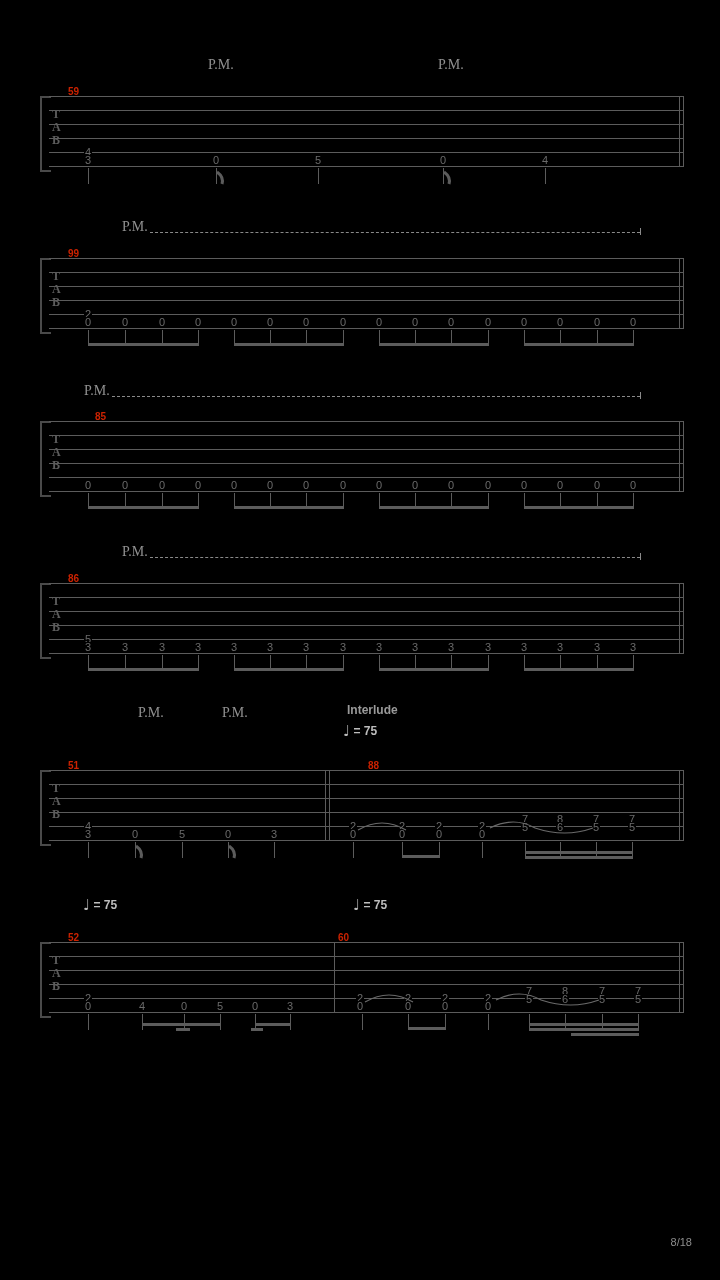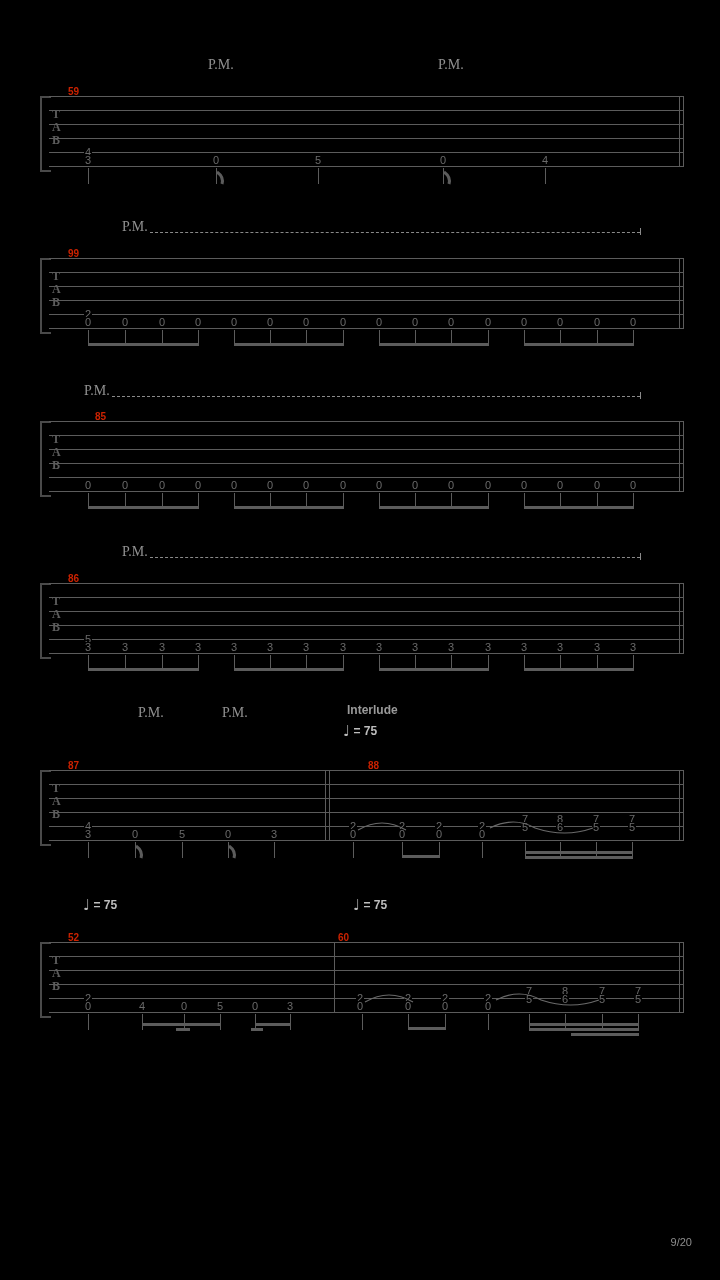--- a/index.html
+++ b/index.html
@@ -400,21 +400,21 @@
 
   <div class="pm" style="left:138px; top:705px;">P.M.</div>
   <div class="pm" style="left:222px; top:705px;">P.M.</div>
   <div class="section-label" style="left:347px; top:703px;">Interlude</div>
   <div class="tempo" style="left:343px; top:722px;">
     <span class="notegl">♩</span>
     <span>= 75</span>
   </div>
 
   <div class="system" style="top:770px;">
-    <div class="measnum" style="left:68px; top:-10px;">87</div>
+    <div class="measnum" style="left:68px; top:-10px;">51</div>
     <div class="measnum" style="left:330px; top:-10px;padding-left:38px;">88</div>
     <div class="bracket"></div>
     <div class="staff">
       <div class="line l0"></div>
       <div class="line l1"></div>
       <div class="line l2"></div>
       <div class="line l3"></div>
       <div class="line l4"></div>
       <div class="line l5"></div>
       <div class="endbar right"></div>
@@ -557,14 +557,14 @@
     <div class="beam" style="left:142px; top:81px; width:78px;"></div>
     <div class="beam" style="left:176px; top:86px; width:14px;"></div>
     <div class="beam" style="left:255px; top:81px; width:36px;"></div>
     <div class="beam" style="left:251px; top:86px; width:12px;"></div>
     <div class="beam" style="left:408px; top:85px; width:38px;"></div>
     <div class="beam" style="left:529px; top:81px; width:110px;"></div>
     <div class="beam" style="left:529px; top:86px; width:110px;"></div>
     <div class="beam" style="left:571px; top:91px; width:68px;"></div>
   </div>
 
-  <div class="pagenum">9/20</div>
+  <div class="pagenum">8/18</div>
 </div>
 
 </body></html>

